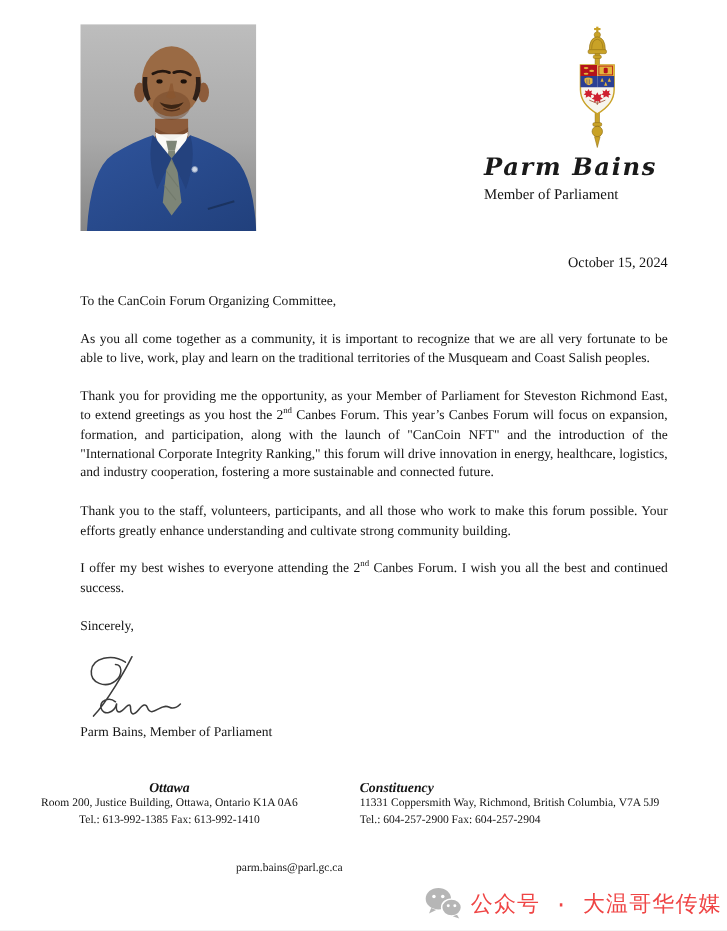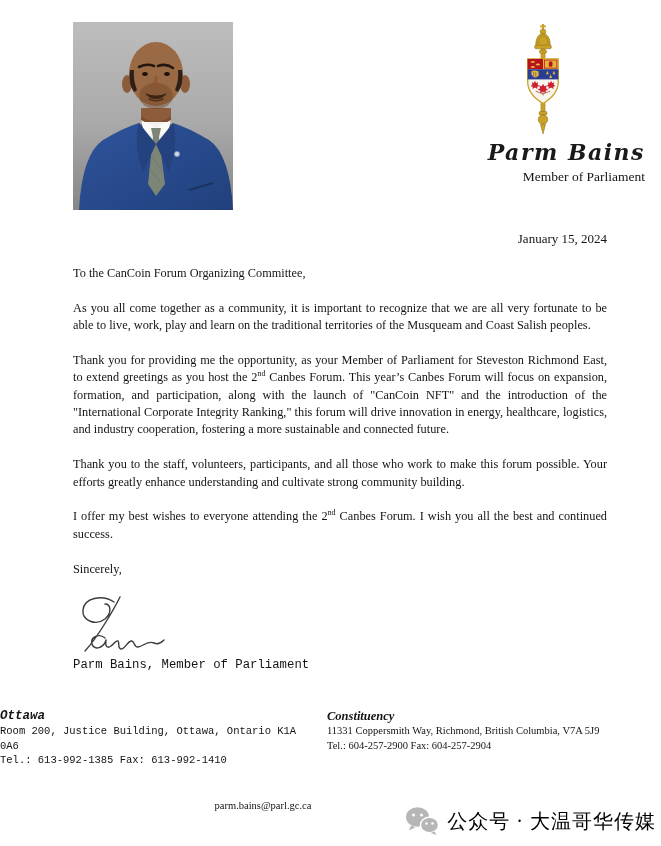--- a/index.html
+++ b/index.html
@@ -3,48 +3,48 @@
 <meta charset="utf-8">
 <style>
   html,body{margin:0;padding:0;background:#e8e8e8;}
   .page{
     position:relative;width:661px;height:846px;background:#ffffff;margin:0 auto;
     font-family:"Liberation Serif","DejaVu Serif",serif;color:#141414;overflow:hidden;
   }
   
   .portrait{position:absolute;left:73px;top:22px;width:160px;height:188px;}
   
-  .crest-block{position:absolute;left:440px;top:24px;width:205px;text-align:right;}
+  .crest-block{position:absolute;left:440px;top:24px;width:205px;text-align:left;}
   .crest-svg{display:block;margin:0 auto;}
   .script-name{
     font-family:"DejaVu Serif",serif;font-style:italic;font-weight:bold;
     font-size:22px;letter-spacing:1.5px;margin-top:2px;color:#1a1a1a;
   }
   .mp-title{font-size:13.5px;margin-top:4px;}
   .mp-riding{font-size:13.5px;margin-top:8px;}
   
   .letter-body{position:absolute;left:73px;top:230px;width:534px;font-size:12.3px;line-height:17.4px;}
   .letter-body p{margin:0 0 17.4px 0;}
   .date-line{text-align:right;font-size:13px;}
   .salutation{text-align:left;}
   .para{text-align:justify;}
   .para sup{font-size:8px;line-height:0;vertical-align:super;}
   .closing{margin-bottom:1px;}
   .signature-svg{display:block;margin:3px 0 4px 1px;}
-  .signoff{margin-top:6px;font-family:Liberation Mono, monospace;}
+  .signoff{margin-top:6px;}
   
   .footer{position:absolute;top:709px;left:0;width:661px;font-size:10.5px;line-height:14.5px;}
-  .f-col-left{position:absolute;left:0;top:0;width:308px;text-align:left;font-family:Liberation Mono, monospace;}
+  .f-col-left{position:absolute;left:0;top:0;width:308px;text-align:center;}
   .f-col-right{position:absolute;left:327px;top:0;width:300px;text-align:left;}
   .f-head{font-weight:bold;font-style:italic;font-size:12.5px;line-height:15px;}
-  .contact{position:absolute;top:783px;left:0;width:526px;text-align:center;font-size:10.5px;line-height:14px;margin-top:16px;}
+  .contact{position:absolute;top:783px;left:0;width:526px;text-align:center;font-size:10.5px;line-height:14px;}
   
   .watermark{
     position:absolute;top:806px;right:5px;display:flex;align-items:center;gap:8px;
-    color:#000000;font-family:Liberation Serif, serif;font-size:20px;
+    color:#ef4444;font-family:Liberation Mono, monospace;font-size:20px;
     letter-spacing:1px;
   }
   .watermark .wm-icon{display:block;}
 </style>
 </head>
 <body>
 
 <div class="page">
 
   <svg class="portrait" width="160" height="188" viewBox="0 0 160 188">
@@ -144,21 +144,21 @@
 
       <rect x="24.5" y="120" width="11" height="4.5" rx="1.8" fill="#c9a227" stroke="#8f6d14" stroke-width="0.7"></rect>
       <circle cx="30" cy="131" r="6.5" fill="#c9a227" stroke="#8f6d14" stroke-width="0.8"></circle>
       <path d="M26.5 137.5 L33.5 137.5 L30 151 Z" fill="#c9a227" stroke="#8f6d14" stroke-width="0.7"></path>
     </svg>
     <div class="script-name">Parm Bains</div>
     <div class="mp-title">Member of Parliament</div>
   </div>
 
   <div class="letter-body">
-    <p class="date-line">January 15, 2024</p>
+    <p class="date-line">October 15, 2024</p>
     <p class="salutation">To the CanCoin Forum Organizing Committee,</p>
     <p class="para">As you all come together as a community, it is important to recognize that we are all very fortunate to be able to live, work, play and learn on the traditional territories of the Musqueam and Coast Salish peoples.</p>
     <p class="para"><span>Thank you for providing me the opportunity, as your Member of Parliament for Steveston Richmond East, to extend greetings as you host the 2</span><sup>nd</sup><span> Canbes Forum. This year’s Canbes Forum will focus on expansion, formation, and participation, along with the launch of "CanCoin NFT" and the introduction of the "International Corporate Integrity Ranking," this forum will drive innovation in energy, healthcare, logistics, and industry cooperation, fostering a more sustainable and connected future.</span></p>
     <p class="para">Thank you to the staff, volunteers, participants, and all those who work to make this forum possible. Your efforts greatly enhance understanding and cultivate strong community building.</p>
     <p class="para"><span>I offer my best wishes to everyone attending the 2</span><sup>nd</sup><span> Canbes Forum. I wish you all the best and continued success.</span></p>
     <p class="closing">Sincerely,</p>
     <svg class="signature-svg" width="100" height="58" viewBox="0 0 100 58">
       <path d="M40 7 C28 -1 10 3 9 15 C8 26 22 31 31 24 C38 18 37 9 31 9 M46 2 C40 14 24 42 11 56 M31 43 C25 38 16 42 18 49 C20 56 30 53 32 45 C31 51 33 54 37 51 C41 48 42 45 44 46 C46 48 43 53 47 54 C51 54 53 47 57 46 C61 45 59 52 64 52 C70 51 74 45 80 48 C84 50 88 47 90 45" stroke="#3c3c3c" stroke-width="1.4" fill="none" stroke-linecap="round" stroke-linejoin="round"></path>
     </svg>
     <p class="signoff">Parm Bains, Member of Parliament</p>

